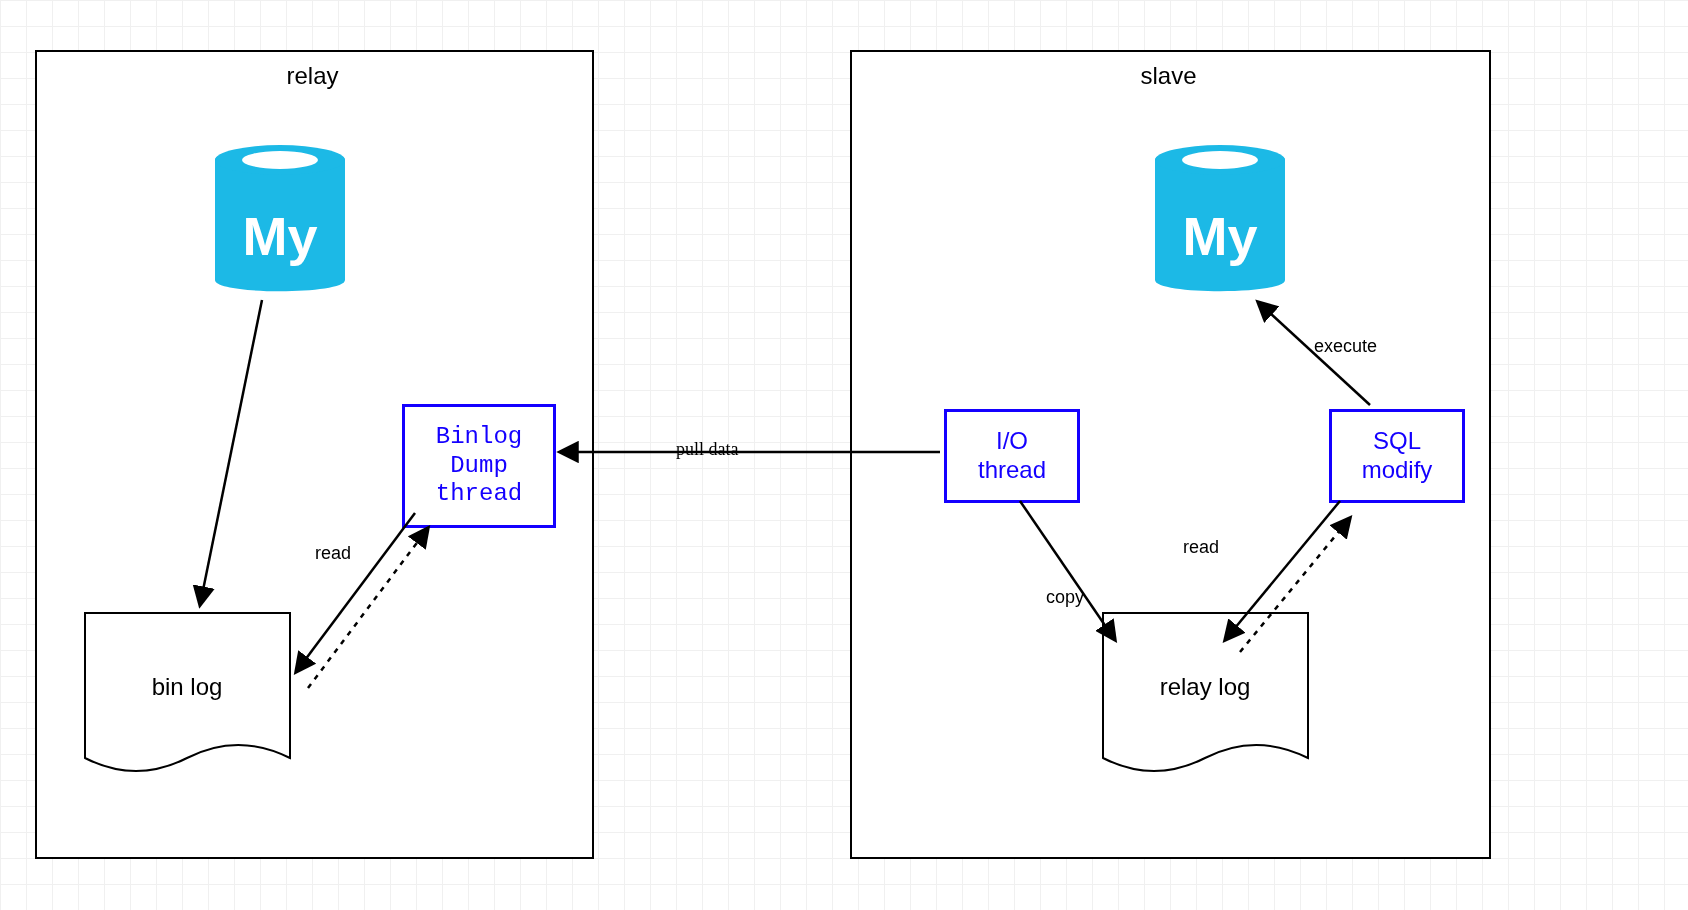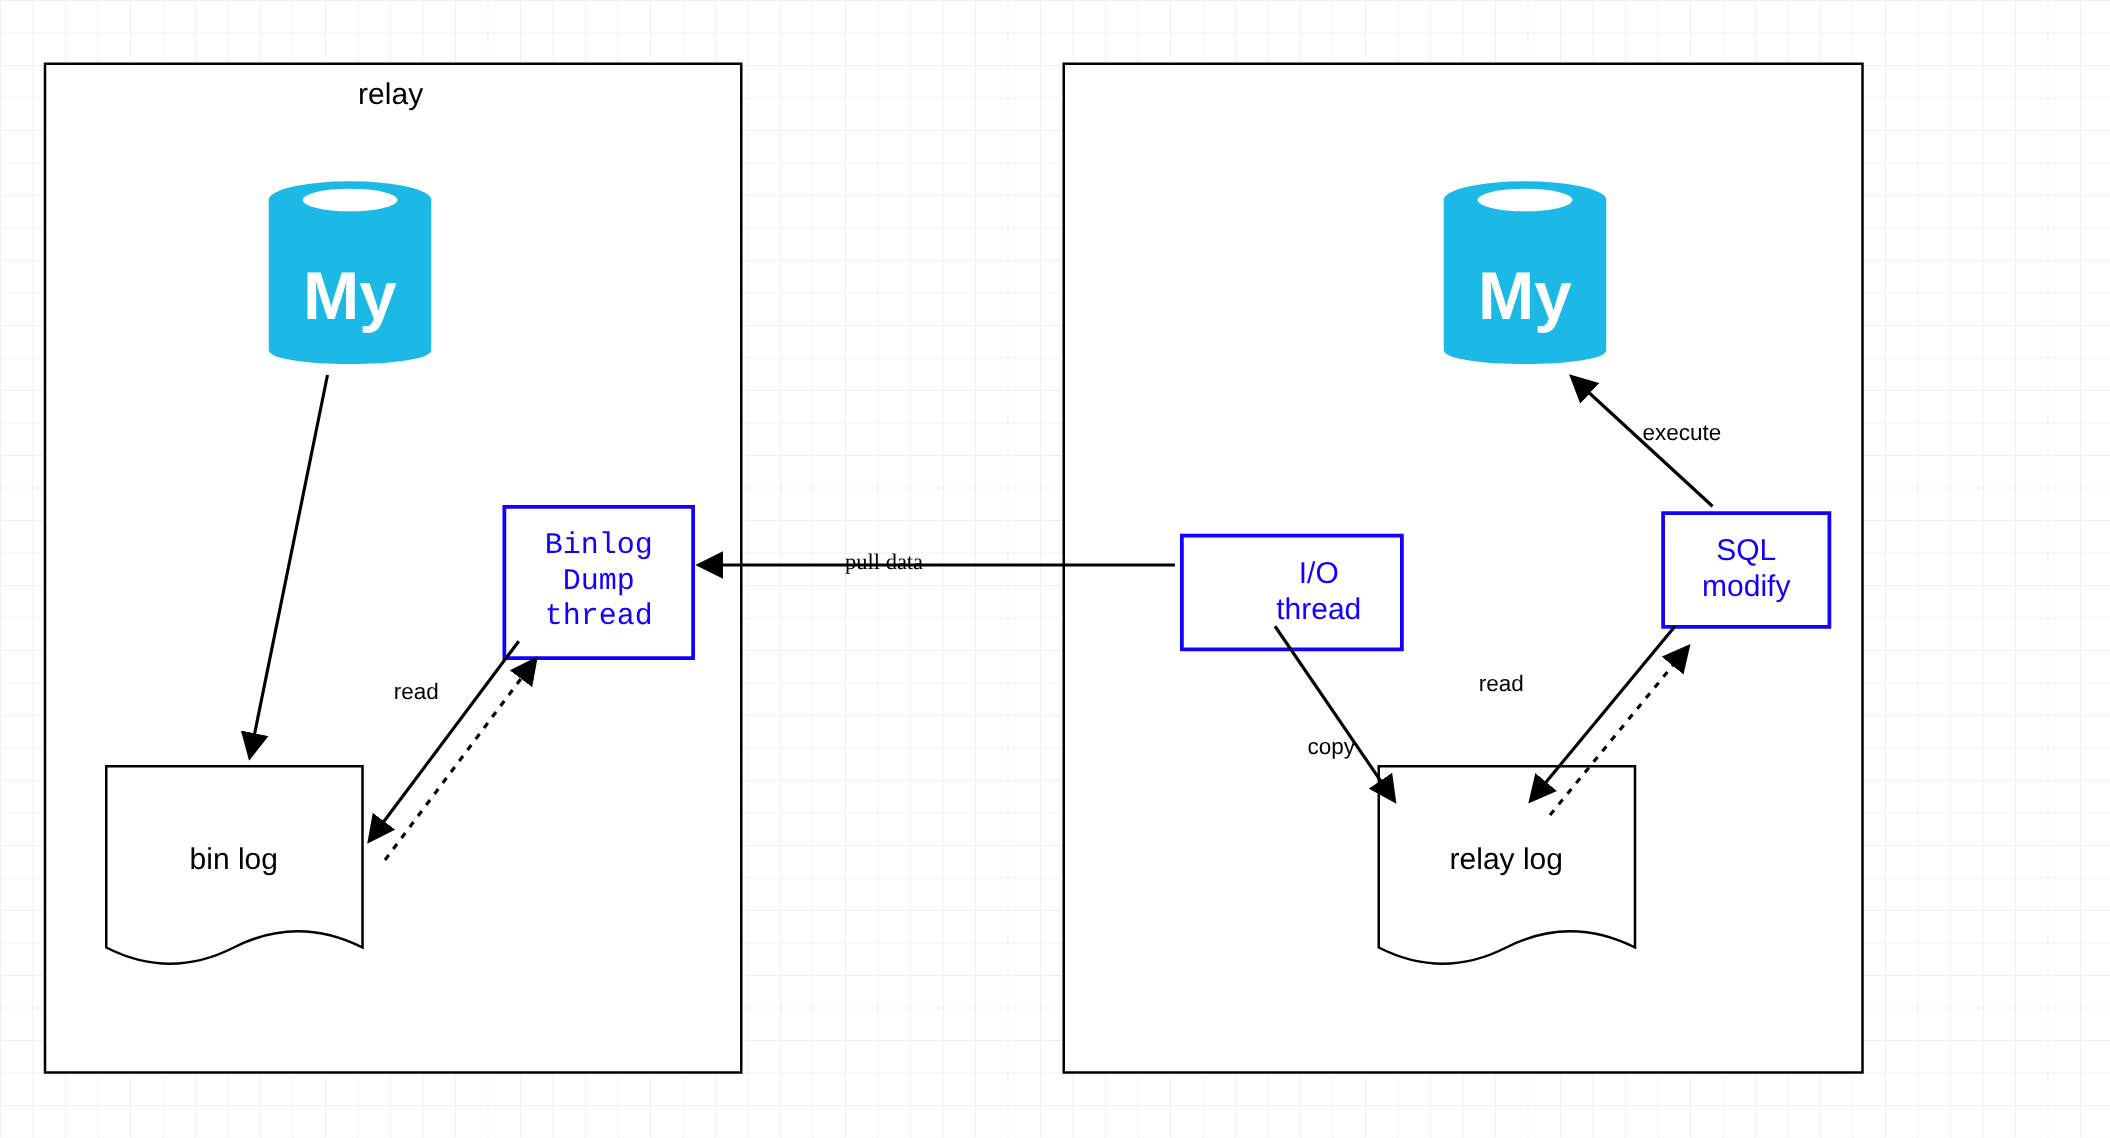--- a/index.html
+++ b/index.html
@@ -65,26 +65,27 @@
 </style>
 </head>
 <body>
 
 <div class="canvas">
 
   <div class="container-box" style="left:35px; top:50px; width:555px; height:805px;"></div>
   <div class="container-title" style="left:35px; top:62px; width:555px;">relay</div>
 
   <div class="container-box" style="left:850px; top:50px; width:637px; height:805px;"></div>
+  <div class="container-title" style="left:850px; top:62px; width:637px;">slave</div>
 
   <div class="thread-box" style="left:402px; top:404px; width:148px; height:118px;font-family:Liberation Mono, monospace;">Binlog
 Dump
 thread</div>
 
-  <div class="thread-box" style="left:944px; top:427px; width:130px; height:88px;padding-left:43px;">I/O
+  <div class="thread-box" style="left:944px; top:409px; width:130px; height:88px;">I/O
 thread</div>
 
   <div class="thread-box" style="left:1329px; top:409px; width:130px; height:88px;">SQL
 modify</div>
 
 
   <div class="edge-label" style="left:315px; top:542px;">read</div>
 
   <div class="edge-label" style="left:676px; top:438px;font-family:Liberation Serif, serif;">pull data</div>
 

